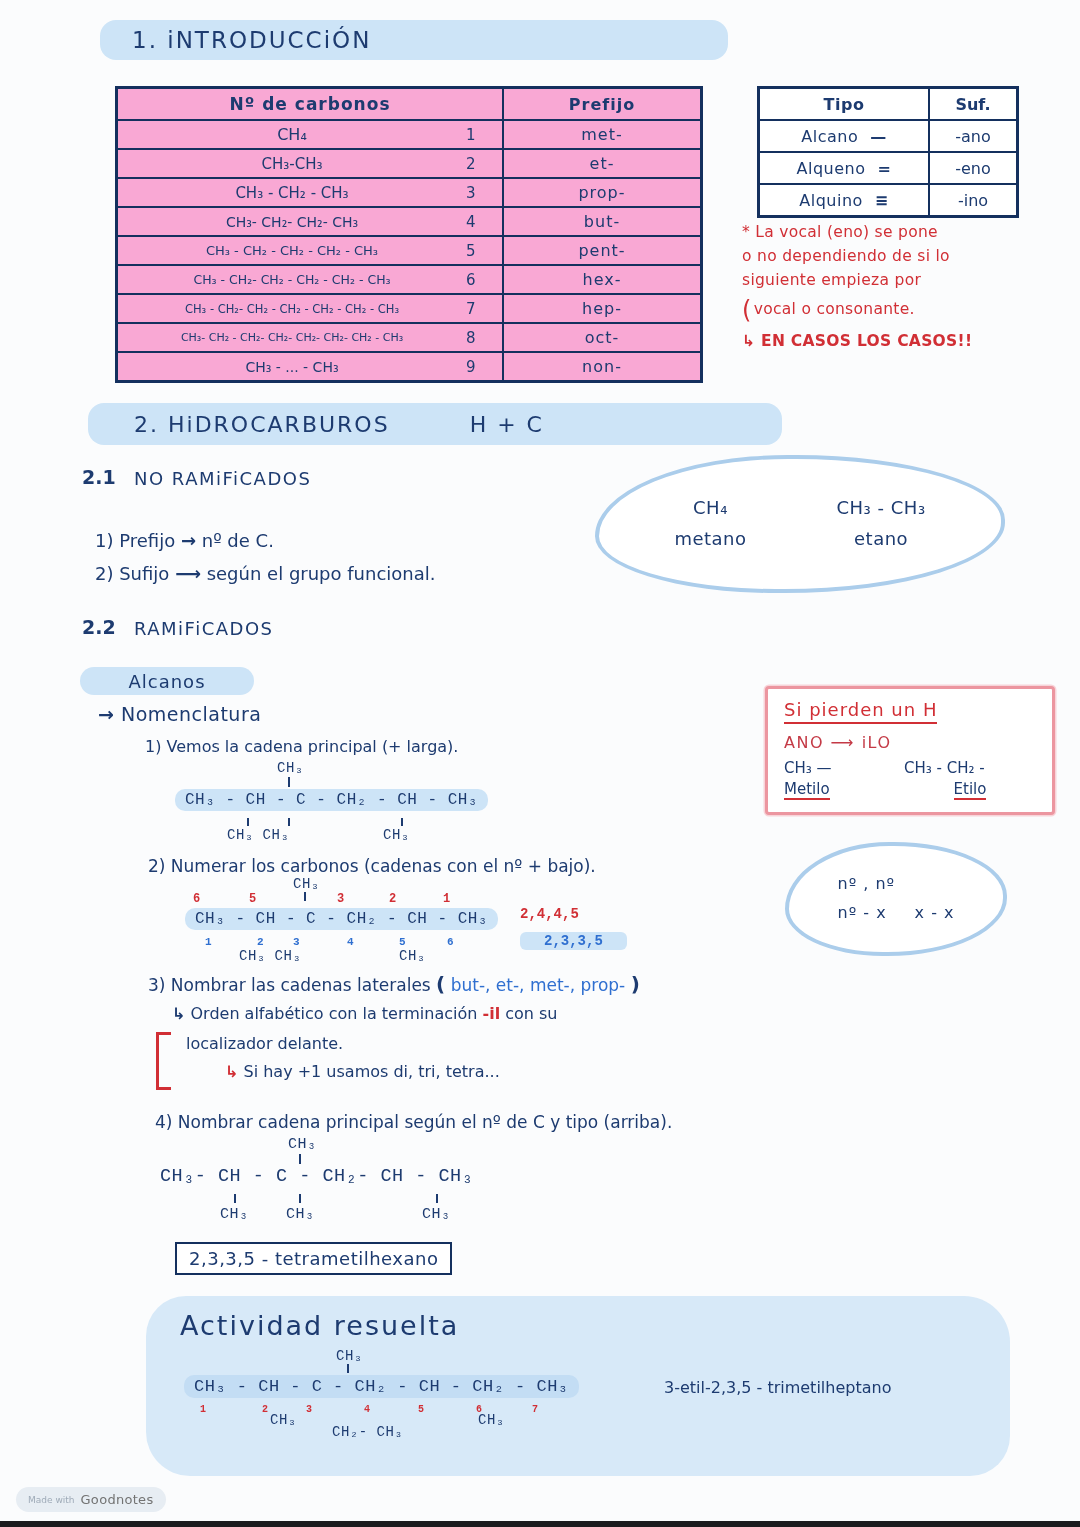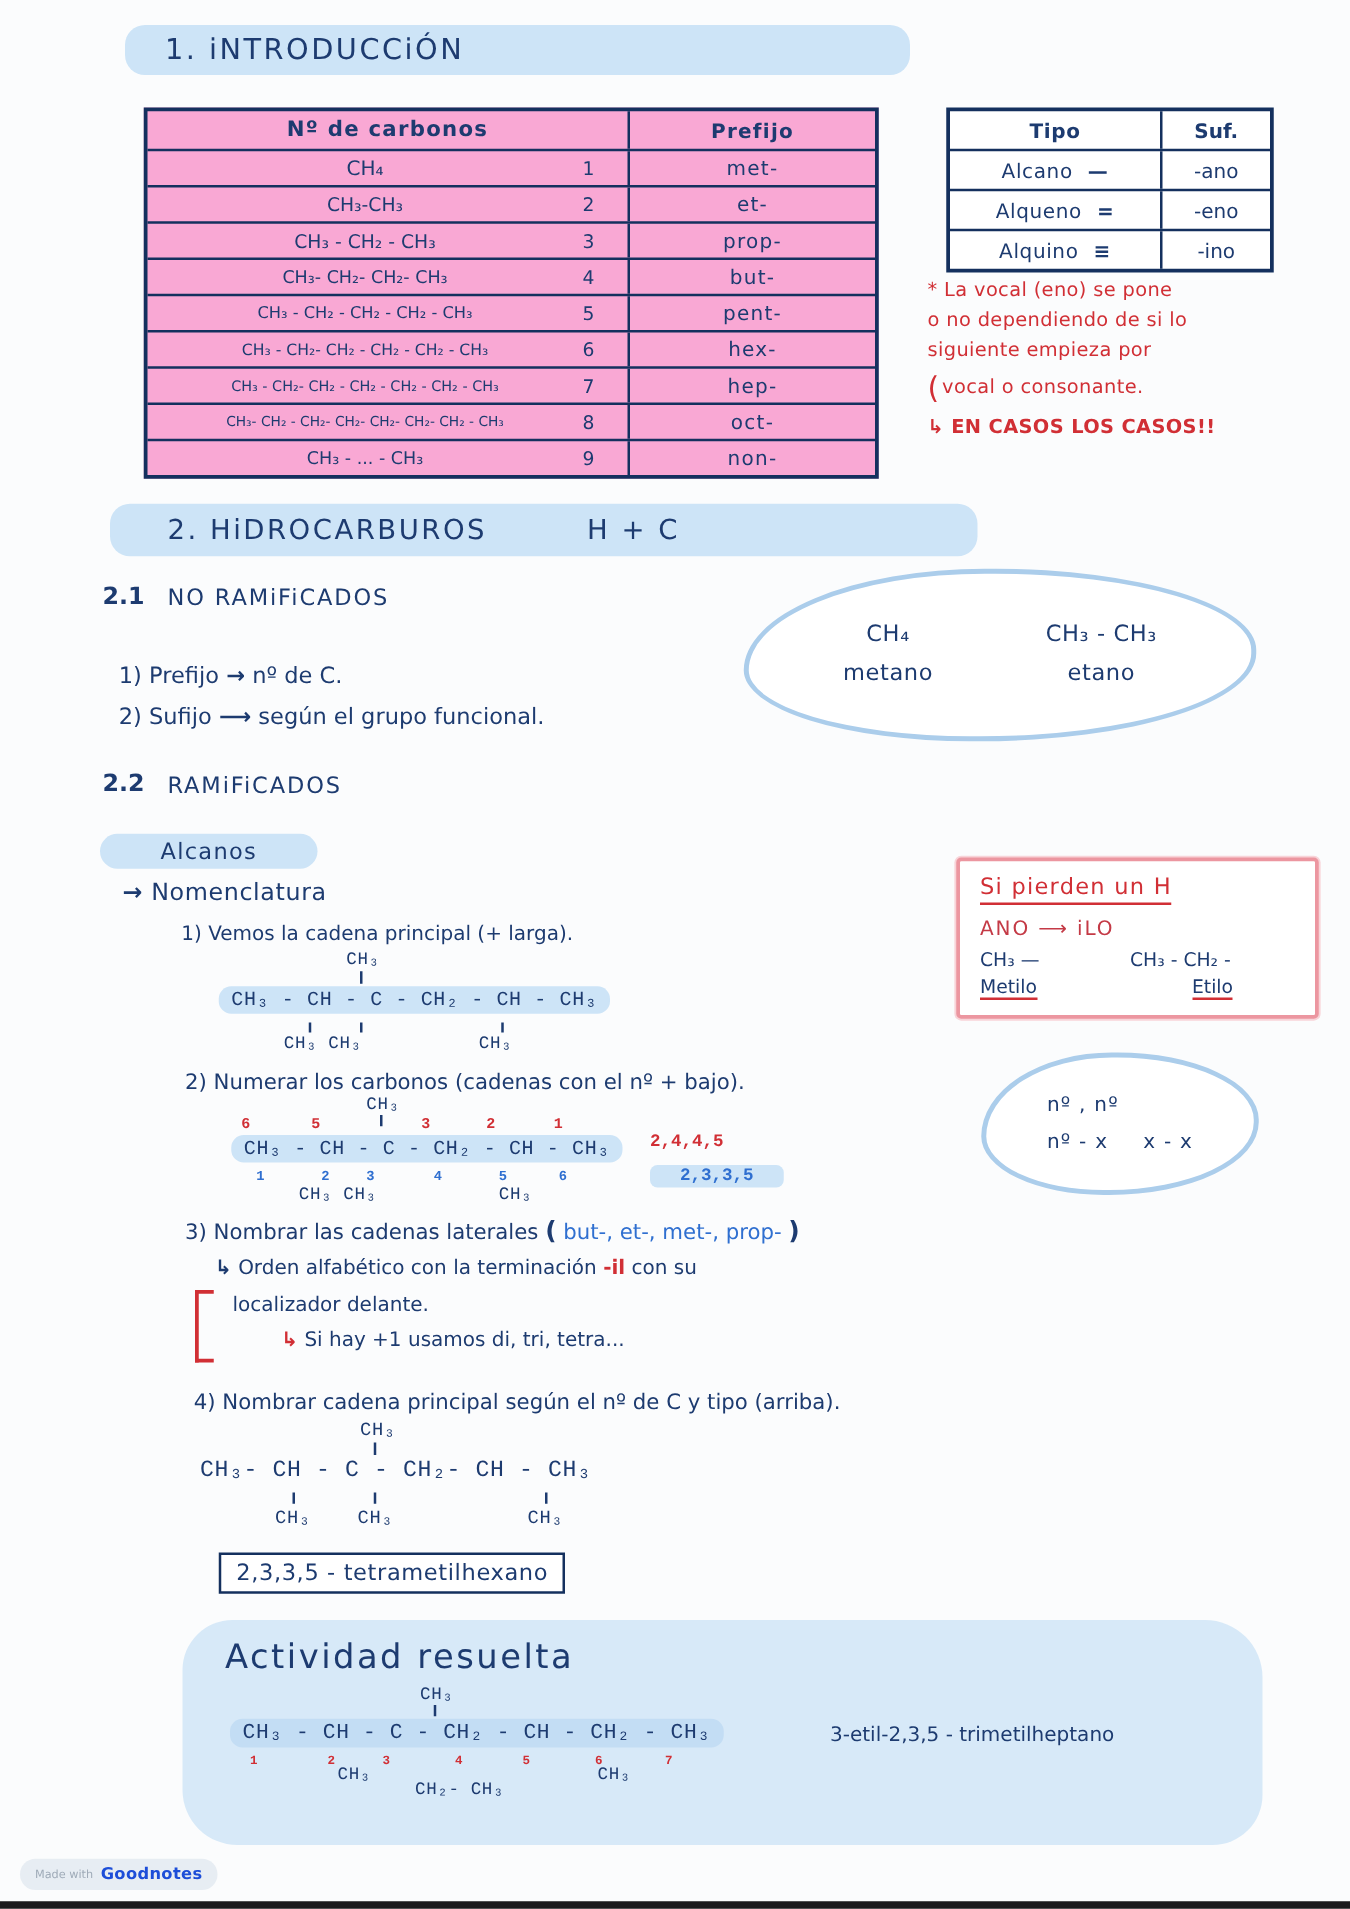--- a/index.html
+++ b/index.html
@@ -55,21 +55,21 @@
   .bnum{position:absolute;color:#2f6fd0;font-size:11px;font-weight:bold;}
 
   .redbracket{border-left:3px solid #d12f35;border-top:3px solid #d12f35;border-bottom:3px solid #d12f35;}
 
   .resultbox{border:2.5px solid #14305e;padding:4px 12px;font-size:18px;letter-spacing:0.5px;background:#fff;}
 
   .activity{background:#d7e9f8;border-radius:40px 46px 40px 44px;}
 
   .footer{display:flex;align-items:center;gap:6px;background:#e7edf3;border-radius:14px;padding:5px 12px;width:max-content;}
   .footer .mw{font-size:9px;color:#9fabb8;}
-  .footer .brand{font-size:13px;font-weight:bold;color:#1d4ed8;letter-spacing:0.3px;}
+  .footer .brand{font-size:13px;font-weight:normal;color:#737373;letter-spacing:0.3px;}
 
   .edgebar{background:#1b1b1d;}
 </style>
 </head>
 <body>
 
 <div class="abs" style="left:0;top:0;width:1080px;height:1527px;">
 
   <div class="abs pill title-lg" style="left:100px;top:20px;width:596px;height:40px;padding-left:32px;font-size:23px;">
     <span>1. iNTRODUCCiÓN</span>

